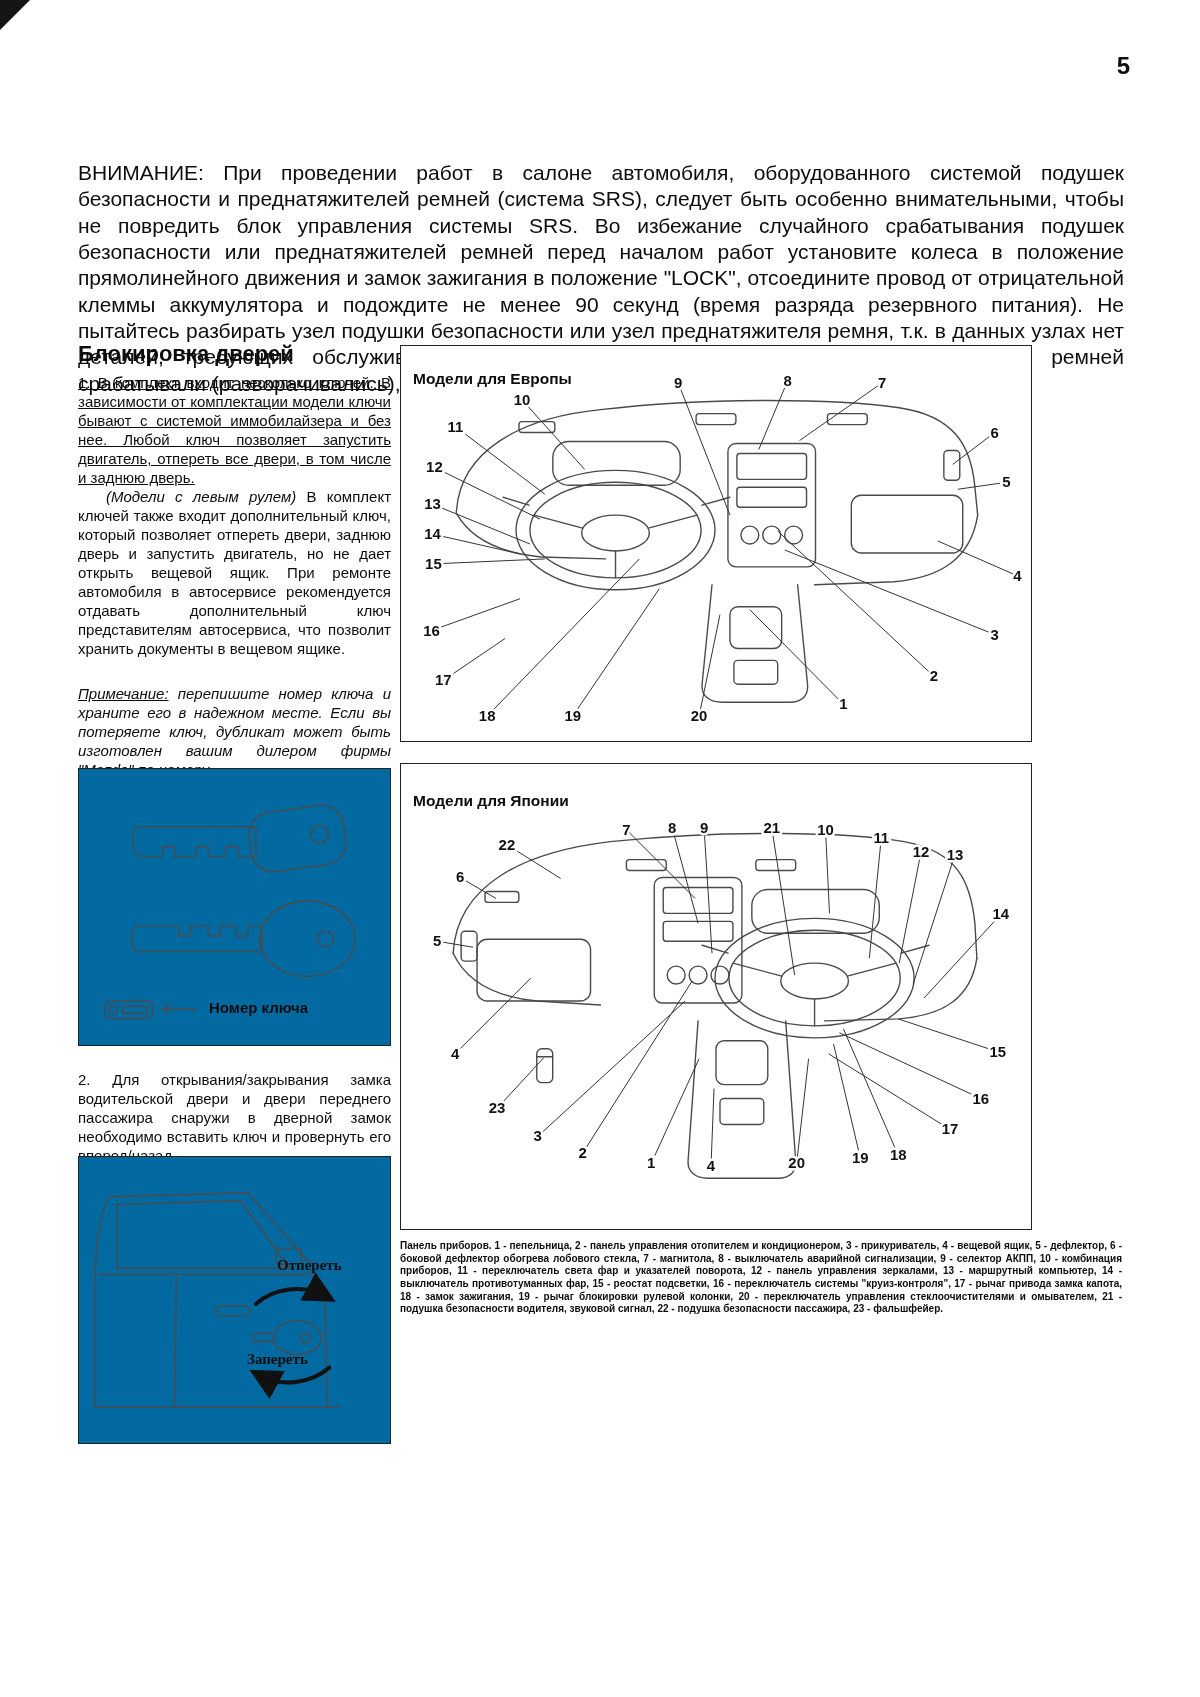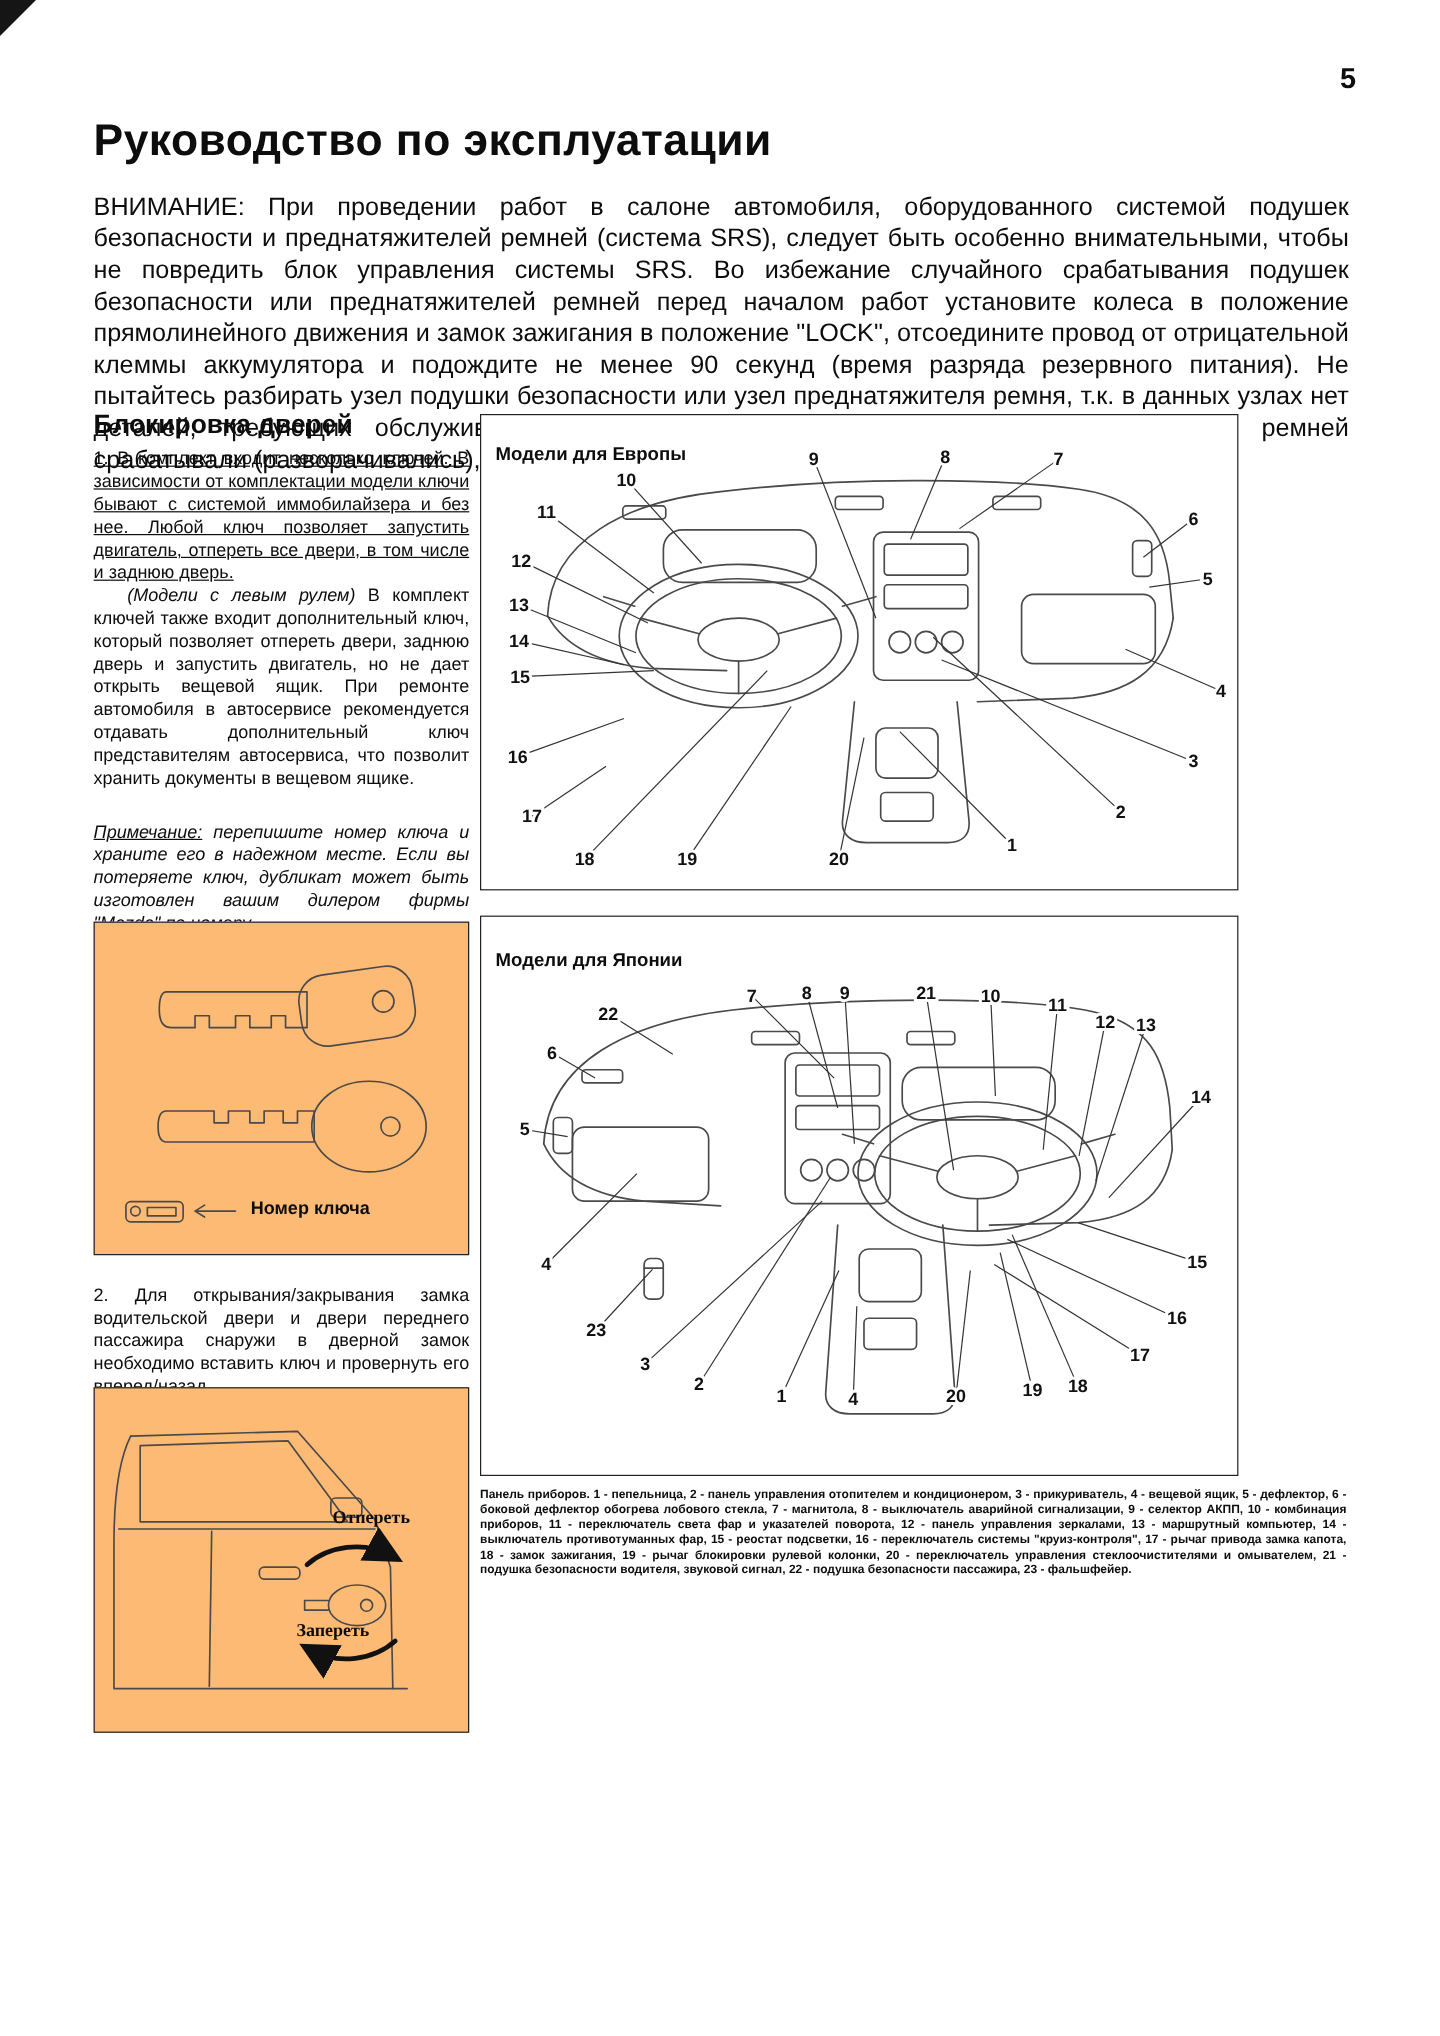--- a/index.html
+++ b/index.html
@@ -17,21 +17,21 @@
   .warning { top:160px; left:78px; width:1046px; font-size:21px; font-weight:normal;
     text-align:justify; line-height:1.255; }
   .section-title { top:341px; left:78px; font-size:22px; font-weight:bold; }
   .col-text { left:78px; width:313px; font-size:15px; line-height:1.27; text-align:justify; }
   .p1 { top:373px;text-decoration:underline; }
   .p2 { top:487px; }
   .note { top:684px; font-style:italic; }
   .note-label { text-decoration:underline; }
   .p3 { top:1056px;margin-top:14px; }
   .lead-italic { font-style:italic;margin-left:28px; }
-  .figure { border:1.5px solid #222; background:#fdba74; }
+  .figure { border:1.5px solid #222; background:#0369a1; }
   .key-figure  { top:768px;  left:78px; width:313px; height:278px; }
   .door-figure { top:1156px; left:78px; width:313px; height:288px;font-family:Liberation Serif, serif; }
   .diagram { left:400px; width:632px; border:1.5px solid #222; background:#fff; }
   .diagram-europe { top:345px; height:397px; }
   .diagram-japan  { top:763px; height:467px; }
   .diagram-title { position:absolute; left:12px; font-size:15.5px; font-weight:bold; }
   .dt-europe { top:24px; } .dt-japan { top:28px; }
   .caption { top:1240px; left:400px; width:722px; font-size:10px; font-weight:bold;
     text-align:justify; line-height:1.27; }
   figure svg, .figure svg, .diagram svg { display:block; width:100%; height:100%; position:absolute; inset:0; }
@@ -47,21 +47,20 @@
 </style>
 </head>
 <body>
 
 <div class="page">
 
   <div class="abs corner-mark"></div>
 
   <div class="abs page-number">5</div>
 
-  <h1 class="abs page-title">Руководство по эксплуатации</h1>
 
   <p class="abs warning">ВНИМАНИЕ: При проведении работ в салоне автомобиля, оборудованного системой подушек безопасности и преднатяжителей ремней (система SRS), следует быть особенно внимательными, чтобы не повредить блок управления системы SRS. Во избежание случайного срабатывания подушек безопасности или преднатяжителей ремней перед началом работ установите колеса в положение прямолинейного движения и замок зажигания в положение "LOCK", отсоедините провод от отрицательной клеммы аккумулятора и подождите не менее 90 секунд (время разряда резервного питания). Не пытайтесь разбирать узел подушки безопасности или узел преднатяжителя ремня, т.к. в данных узлах нет деталей, требующих обслуживания. Если подушки безопасности и/или преднатяжители ремней срабатывали (разворачивались), то их нельзя отремонтировать и использовать повторно.</p>
 
   <h2 class="abs section-title">Блокировка дверей</h2>
 
   <p class="abs col-text p1">1. В комплект входит несколько ключей. В зависимости от комплектации модели ключи бывают с системой иммобилайзера и без нее. Любой ключ позволяет запустить двигатель, отпереть все двери, в том числе и заднюю дверь.</p>
 
   <p class="abs col-text p2"><span class="lead-italic">(Модели с левым рулем)</span><span> В комплект ключей также входит дополнительный ключ, который позволяет отпереть двери, заднюю дверь и запустить двигатель, но не дает открыть вещевой ящик. При ремонте автомобиля в автосервисе рекомендуется отдавать дополнительный ключ представителям автосервиса, что позволит хранить документы в вещевом ящике.</span></p>
 
   <p class="abs col-text note"><span class="note-label">Примечание:</span><span> перепишите номер ключа и храните его в надежном месте. Если вы потеряете ключ, дубликат может быть изготовлен вашим дилером фирмы "Mazda" по номеру.</span></p>

